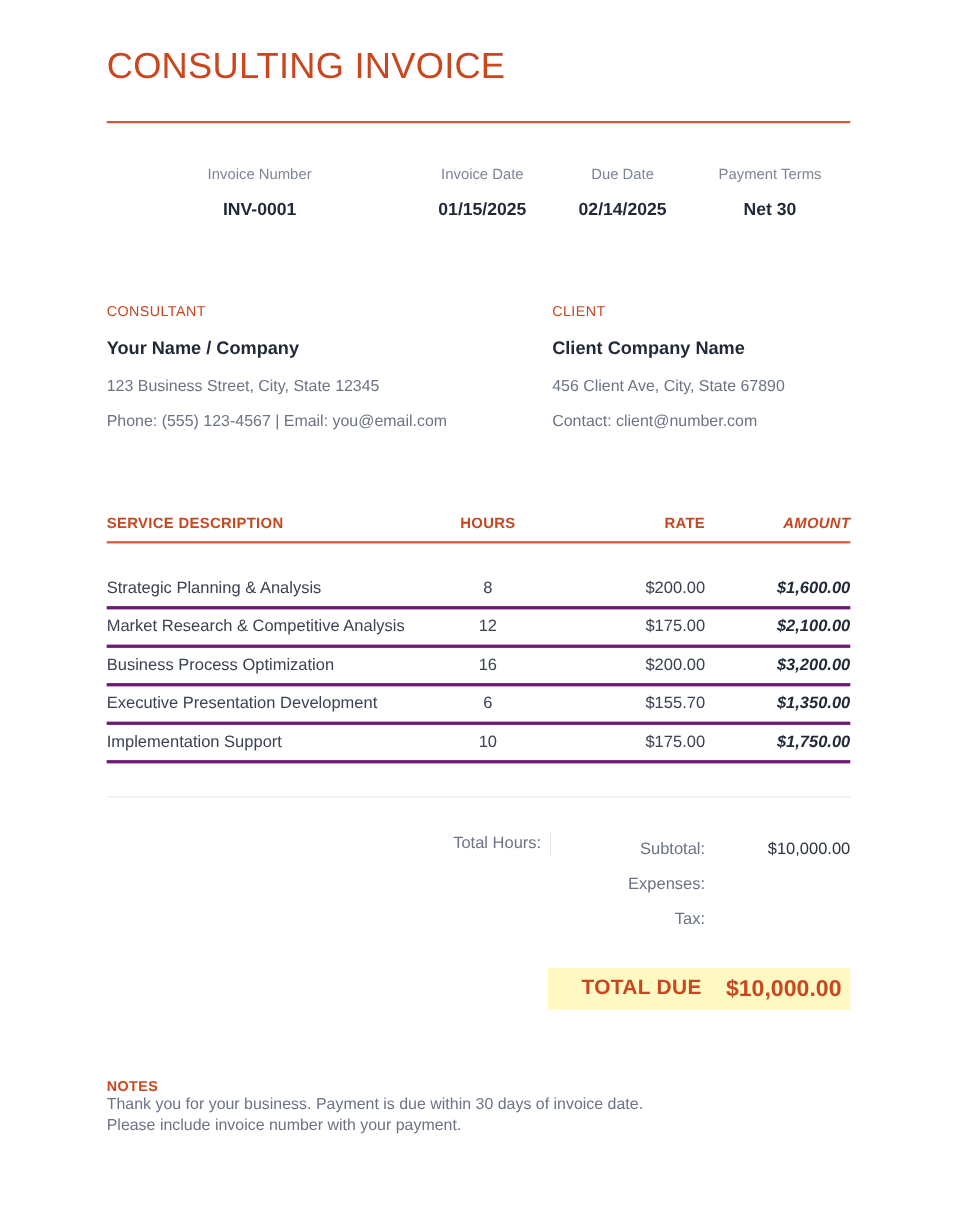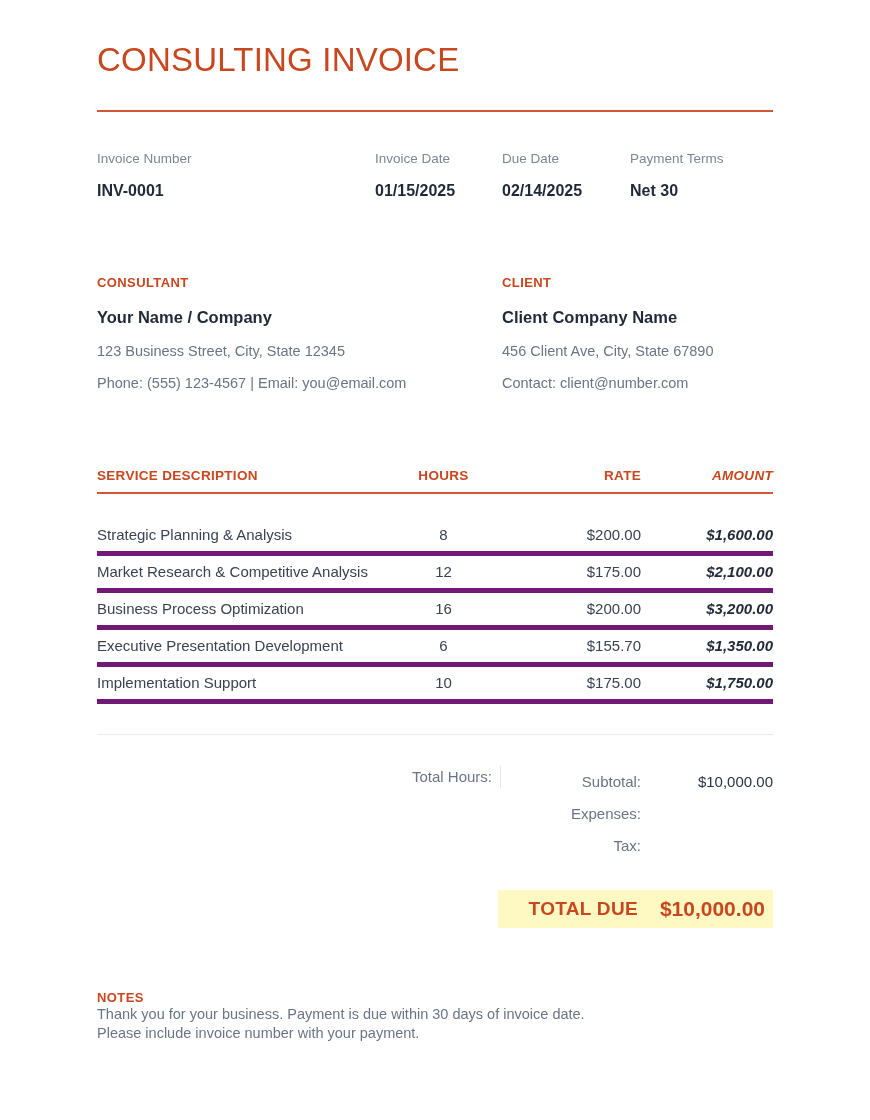--- a/index.html
+++ b/index.html
@@ -36,20 +36,21 @@
   .title-rule {
     margin-top: 30px;
     height: 2px;
     background: #d1563a;
   }
 
   
   .meta {
     display: flex;
     margin-top: 38px;
+    text-align: center;
   }
   .meta-col {
     flex: 0 0 auto;
   }
   .meta-col.c0 { width: 278px; }
   .meta-col.c1 { width: 127px; }
   .meta-col.c2 { width: 128px; }
   .meta-col.c3 { width: 140px; }
   .meta-label {
     font-size: 13.5px;
@@ -69,21 +70,21 @@
     display: flex;
     margin-top: 73px;
   }
   .party {
     flex: 0 0 auto;
   }
   .party.consultant { width: 405px; }
   .party.client { width: 280px; }
   .party-heading {
     font-size: 13px;
-    font-weight: bold;
+    font-weight: normal;
     color: #c8471f;
     letter-spacing: 0.4px;
     line-height: 1.3;
   }
   .party-name {
     font-size: 16.5px;
     font-weight: bold;
     color: #1f2937;
     margin-top: 15px;
     line-height: 1.3;
@@ -114,21 +115,21 @@
   .col-rate   { width: 140px; flex: 0 0 140px; text-align: right; }
   .col-amount { width: 132px; flex: 0 0 132px; text-align: right; font-style: italic; }
 
   .items-body {
     padding-top: 25px;
   }
   .item-row {
     display: flex;
     align-items: center;
     height: 32px;
-    border-bottom: 5px solid #701a75;
+    border-bottom: 3px solid #701a75;
     font-size: 15px;
     color: #3a4253;
   }
   .item-row .col-desc {
     white-space: nowrap;
     overflow: hidden;
   }
   .item-row .col-amount {
     font-weight: bold;
     color: #1f2937;

